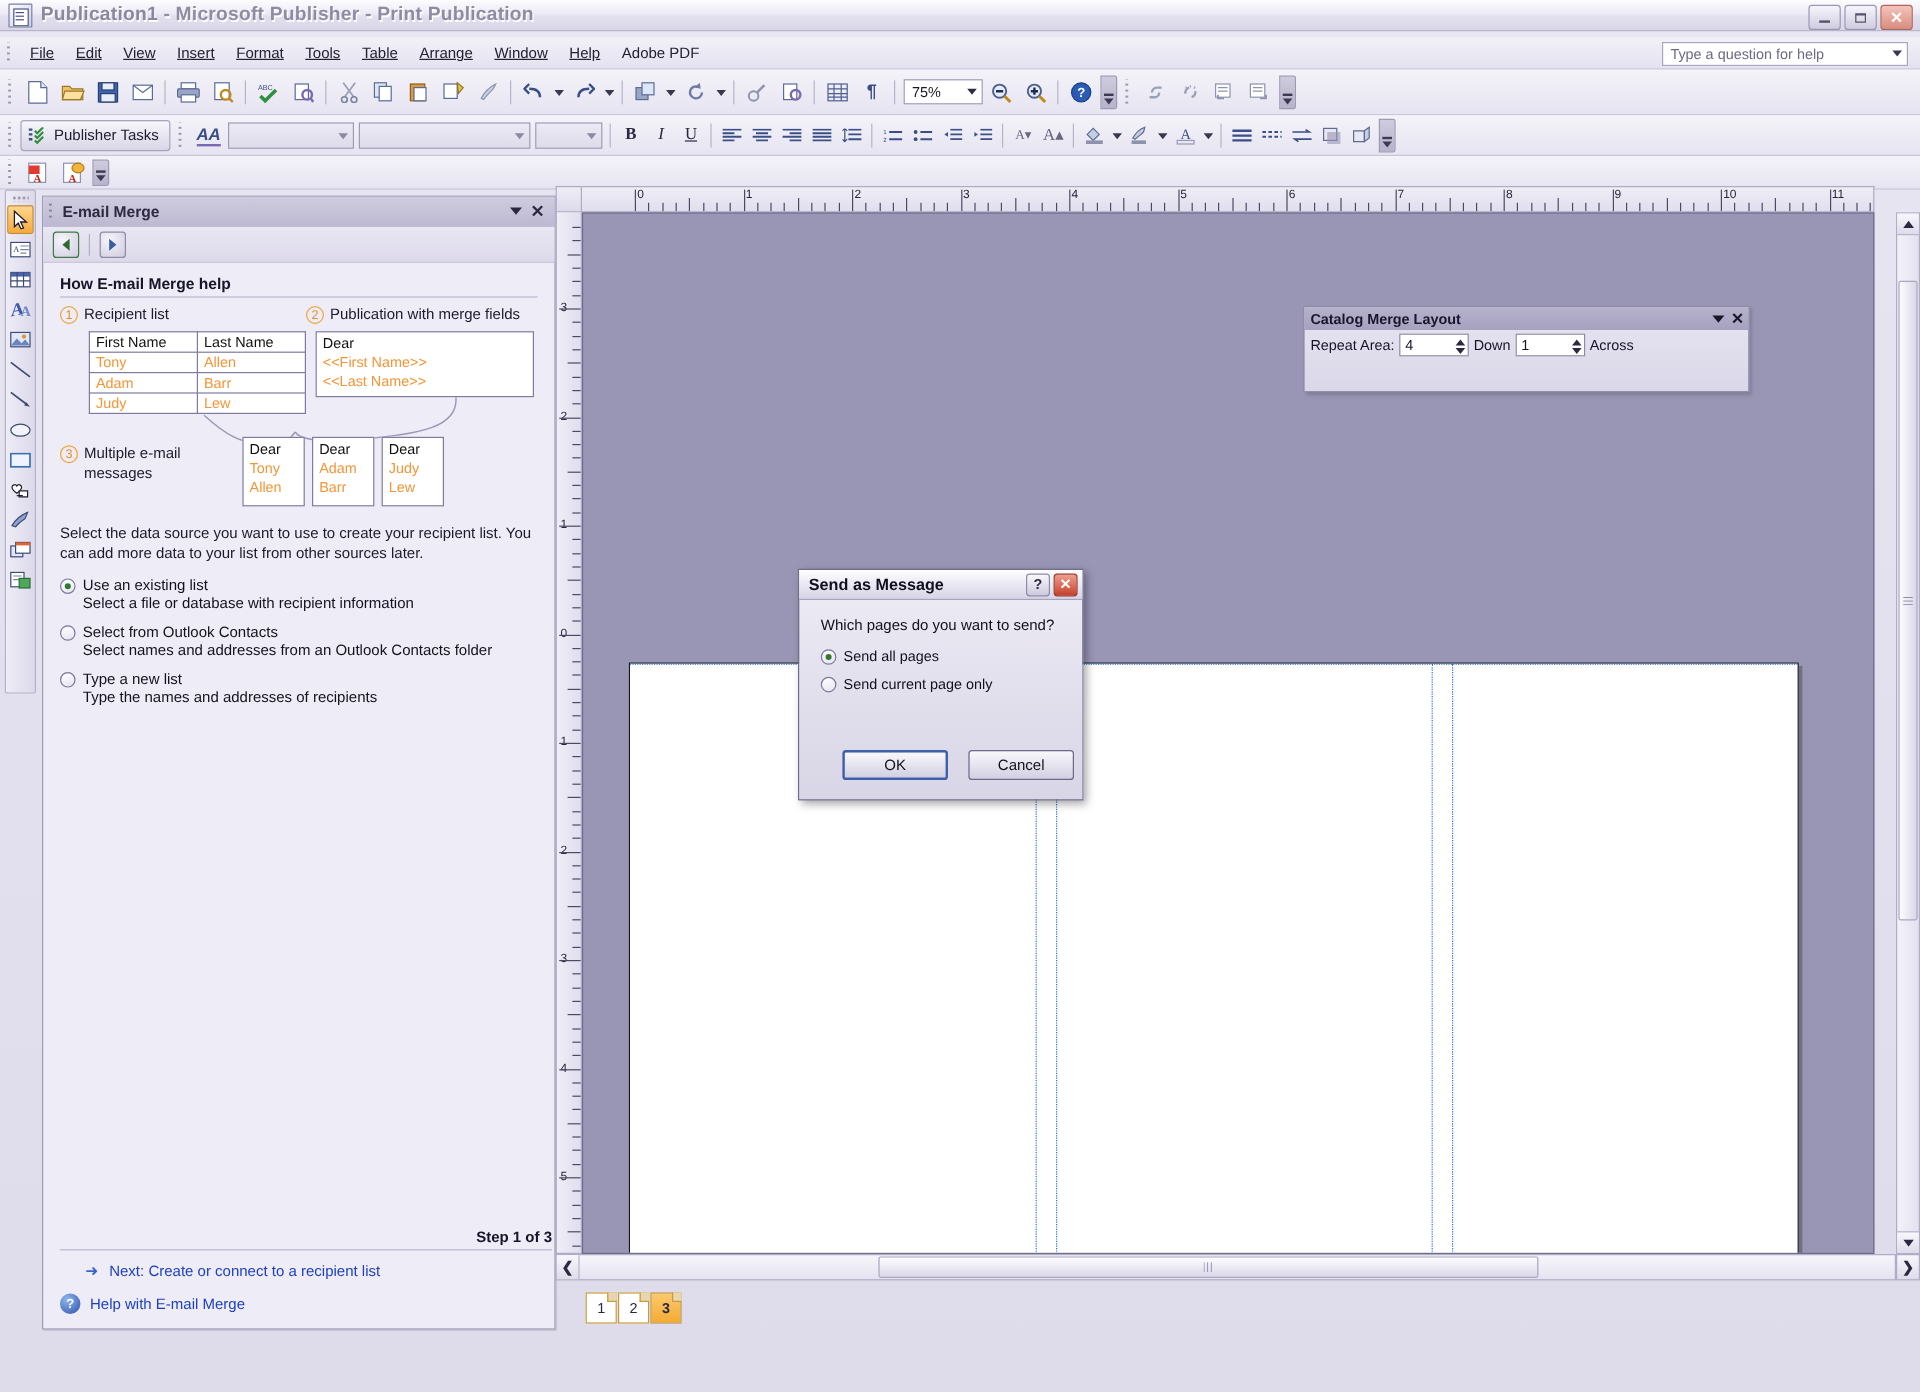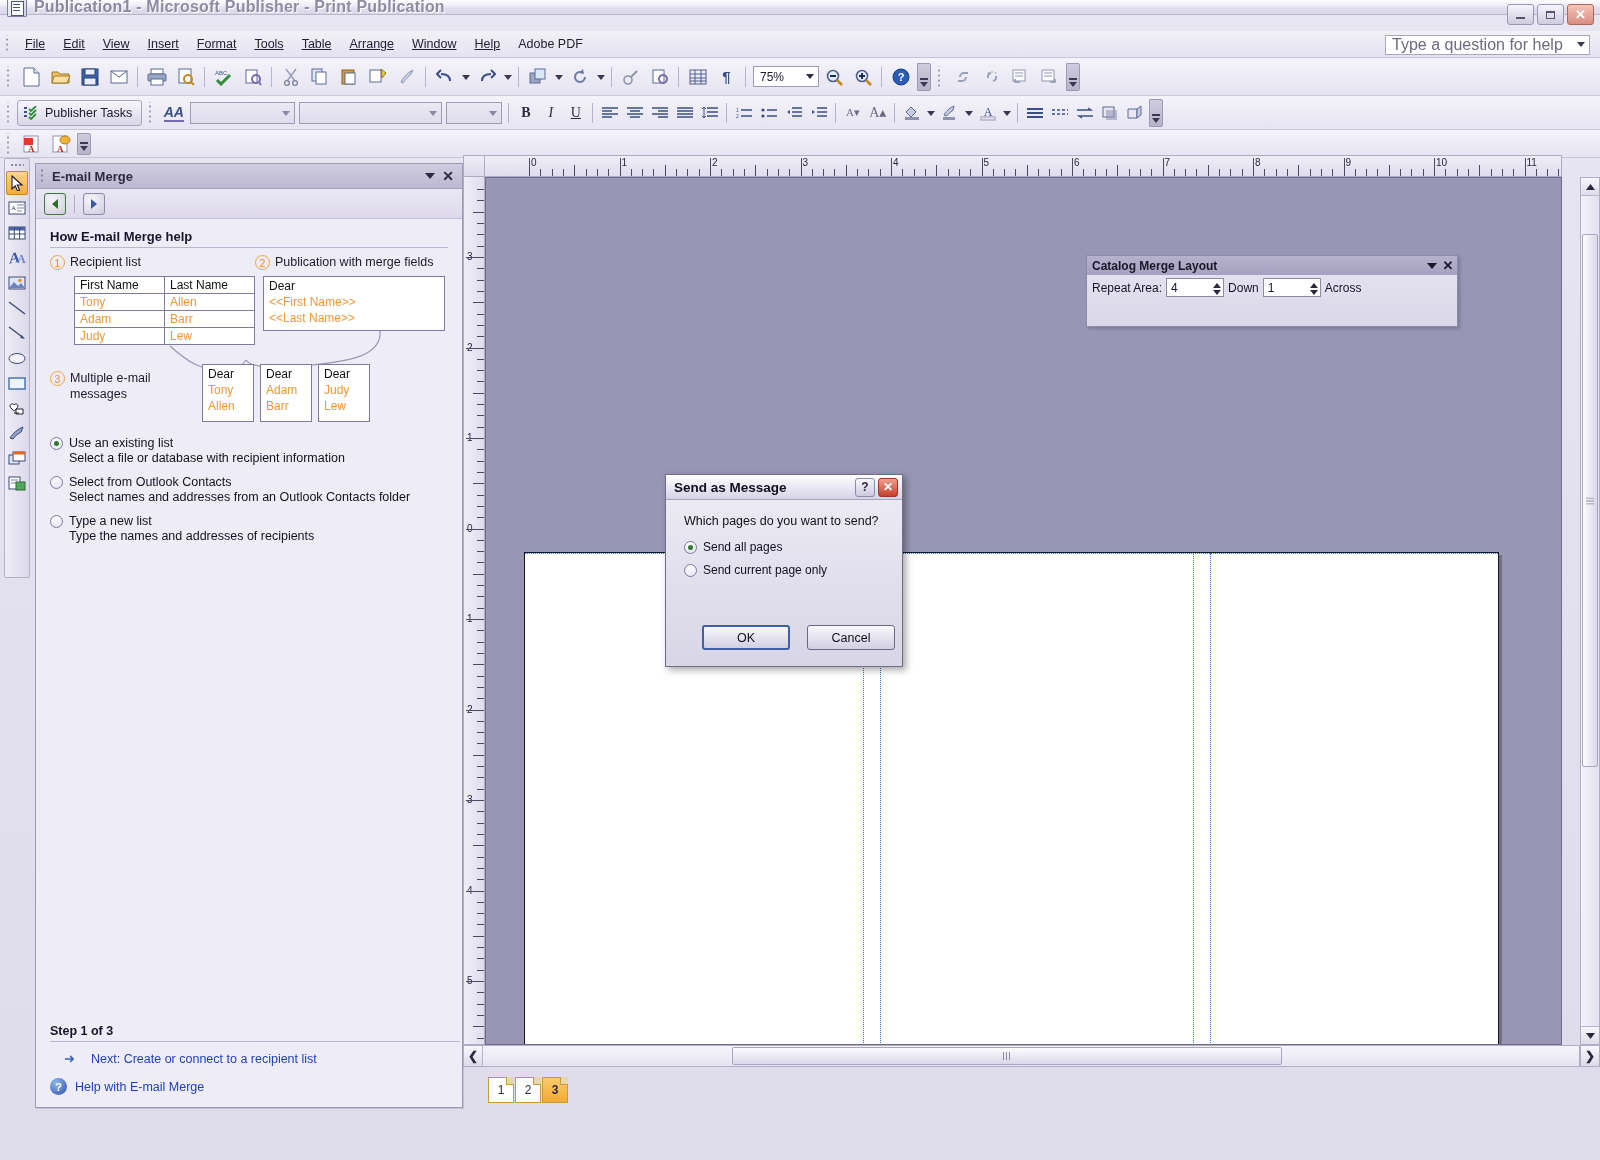--- a/index.html
+++ b/index.html
@@ -12,21 +12,21 @@
     background: #d6d3e4;
   }
   #app {
     position: relative;
     width: 1600px; height: 1160px;
     background: linear-gradient(180deg,#e8e6f2 0%, #dedbeb 100%);
   }
 
   
   .titlebar {
-    position: absolute; left:0; top:0; width:1600px; height:15px;
+    position: absolute; left:0; top:0; width:1600px; height:26px;
     background: linear-gradient(180deg,#fdfdff 0%, #eceaf5 45%, #e2e0ee 55%, #d9d6e8 100%);
     border-bottom: 1px solid #b9b6cc;
     display:flex; align-items:center;
   }
   .title-icon {
     width:20px; height:20px; margin-left:7px; margin-right:7px;
     border:1px solid #7b7fa8; background:linear-gradient(135deg,#fdfdfd,#c9cee6);
     position:relative; border-radius:1px;
   }
   .title-icon::before{
@@ -68,21 +68,21 @@
   }
   .grip { width:9px; height:18px; margin:0 3px 0 4px;
     background-image: radial-gradient(circle, #9b98b4 1px, transparent 1.2px);
     background-size: 4px 5px; background-position:1px 2px; background-repeat:repeat-y;
   }
   .menu-item { padding:4px 9px; font-size:12.5px; color:#232132; cursor:default; }
   .menu-item u { text-decoration:underline; }
   .ask-box {
     position:absolute; right:10px; top:4px; width:205px; height:20px;
     background:#fff; border:1px solid #a9a6bf; display:flex; align-items:center;
-    padding-left:6px; font-size:16px; color:#6d6a82;
+    padding-left:6px; font-size:12px; color:#6d6a82;
   }
   .ask-box .arrow { position:absolute; right:4px; top:6px;
     width:0;height:0;border-left:4px solid transparent;border-right:4px solid transparent;border-top:5px solid #3a3850;}
 
   
   .toolbar-row { position:absolute; left:0; width:1600px;
     background:linear-gradient(180deg,#f4f3f9 0%,#e6e4f1 100%);
     border-bottom:1px solid #c9c6da; display:flex; align-items:center; }
   .tb1 { top:58px; height:38px; }
   .tb2 { top:96px; height:34px; }
@@ -193,21 +193,21 @@
   .radio-line { display:flex; align-items:flex-start; font-size:12.5px; color:#13121f; margin-bottom:1px; }
   .radio {
     width:13px;height:13px;border-radius:50%; border:1px solid #7a77a0;
     background:linear-gradient(160deg,#ffffff,#e6e4f0);
     margin-right:6px; margin-top:1px; flex:none; position:relative;
   }
   .radio.on::after{ content:""; position:absolute; left:3px; top:3px; width:5px;height:5px;
     border-radius:50%; background:#2f7a2f; }
   .radio-sub { font-size:12.5px; color:#13121f; margin:0 0 10px 19px; }
 
-  .tp-footer { position:absolute; left:14px; right:2px; bottom:12px; }
+  .tp-footer { position:absolute; left:14px; right:2px; bottom:12px;text-align:right; }
   .step-h { font-size:12.5px; font-weight:bold; color:#16152a;
     border-bottom:1px solid #b9b6cf; padding-bottom:3px; margin-bottom:9px; }
   .link-row { display:flex; align-items:center; font-size:12.5px; color:#1d3fc0; margin-bottom:12px; }
   .arrow-ic { width:18px; color:#3a63c8; font-size:13px; margin-left:14px; margin-right:9px;}
   .help-ic { width:17px;height:17px;border-radius:50%;
     background:radial-gradient(circle at 35% 30%,#8fb8f0,#2b4fa8); color:#fff;
     display:flex;align-items:center;justify-content:center; font-size:11px; font-weight:bold;
     margin-right:8px; flex:none;}
 
   
@@ -908,20 +908,21 @@
           <div class="fld">Adam</div>
           <div class="fld">Barr</div>
         </div>
         <div class="d-box" style="left:268px; top:88px; width:52px; height:58px;">
           <div class="hdr">Dear</div>
           <div class="fld">Judy</div>
           <div class="fld">Lew</div>
         </div>
       </div>
 
+      <div class="tp-p" style="margin-bottom:11px;">Select the data source you want to use to create your recipient list. You can add more data to your list from other sources later.</div>
 
       <div class="radio-line">
         <span class="radio on"></span>
         <span>Use an existing list</span>
       </div>
       <div class="radio-sub">Select a file or database with recipient information</div>
 
       <div class="radio-line">
         <span class="radio"></span>
         <span>Select from Outlook Contacts</span>

